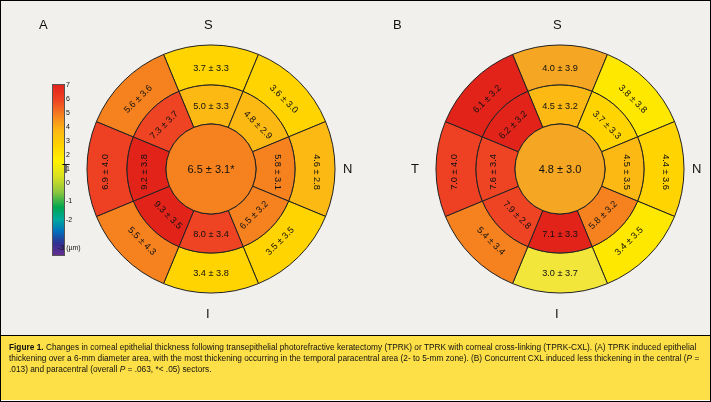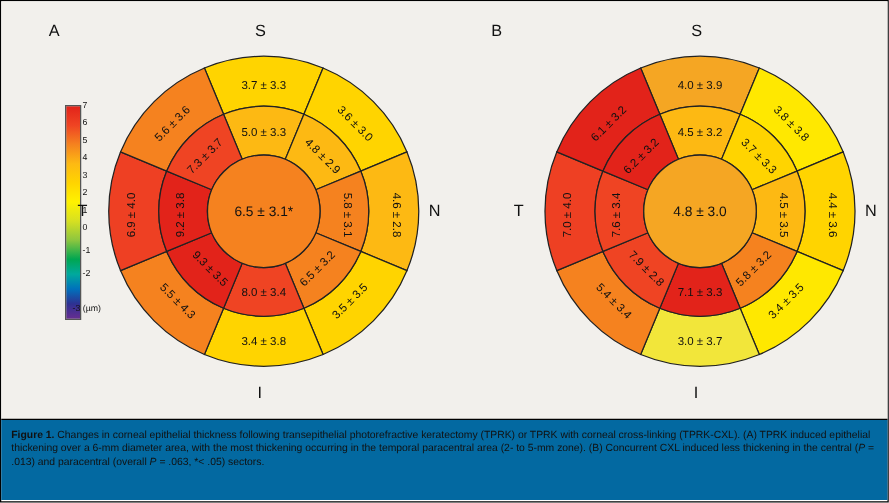--- a/index.html
+++ b/index.html
@@ -20,21 +20,21 @@
     box-sizing:border-box;
     overflow:hidden;
   }
   .caption{
     position:relative;
     width:709px;height:64px;
     box-sizing:border-box;
     padding:6px 8px 0 8px;
     font-size:8.3px;line-height:11.2px;
     color:#111;
-    background:#0369a1;
+    background:#fde047;
   }
   .caption b{font-weight:bold;}
   .caption i{font-style:italic;}
 
   
   .panel-letter{
     position:absolute;font-size:13px;color:#111;font-weight:normal;
   }
 
   

